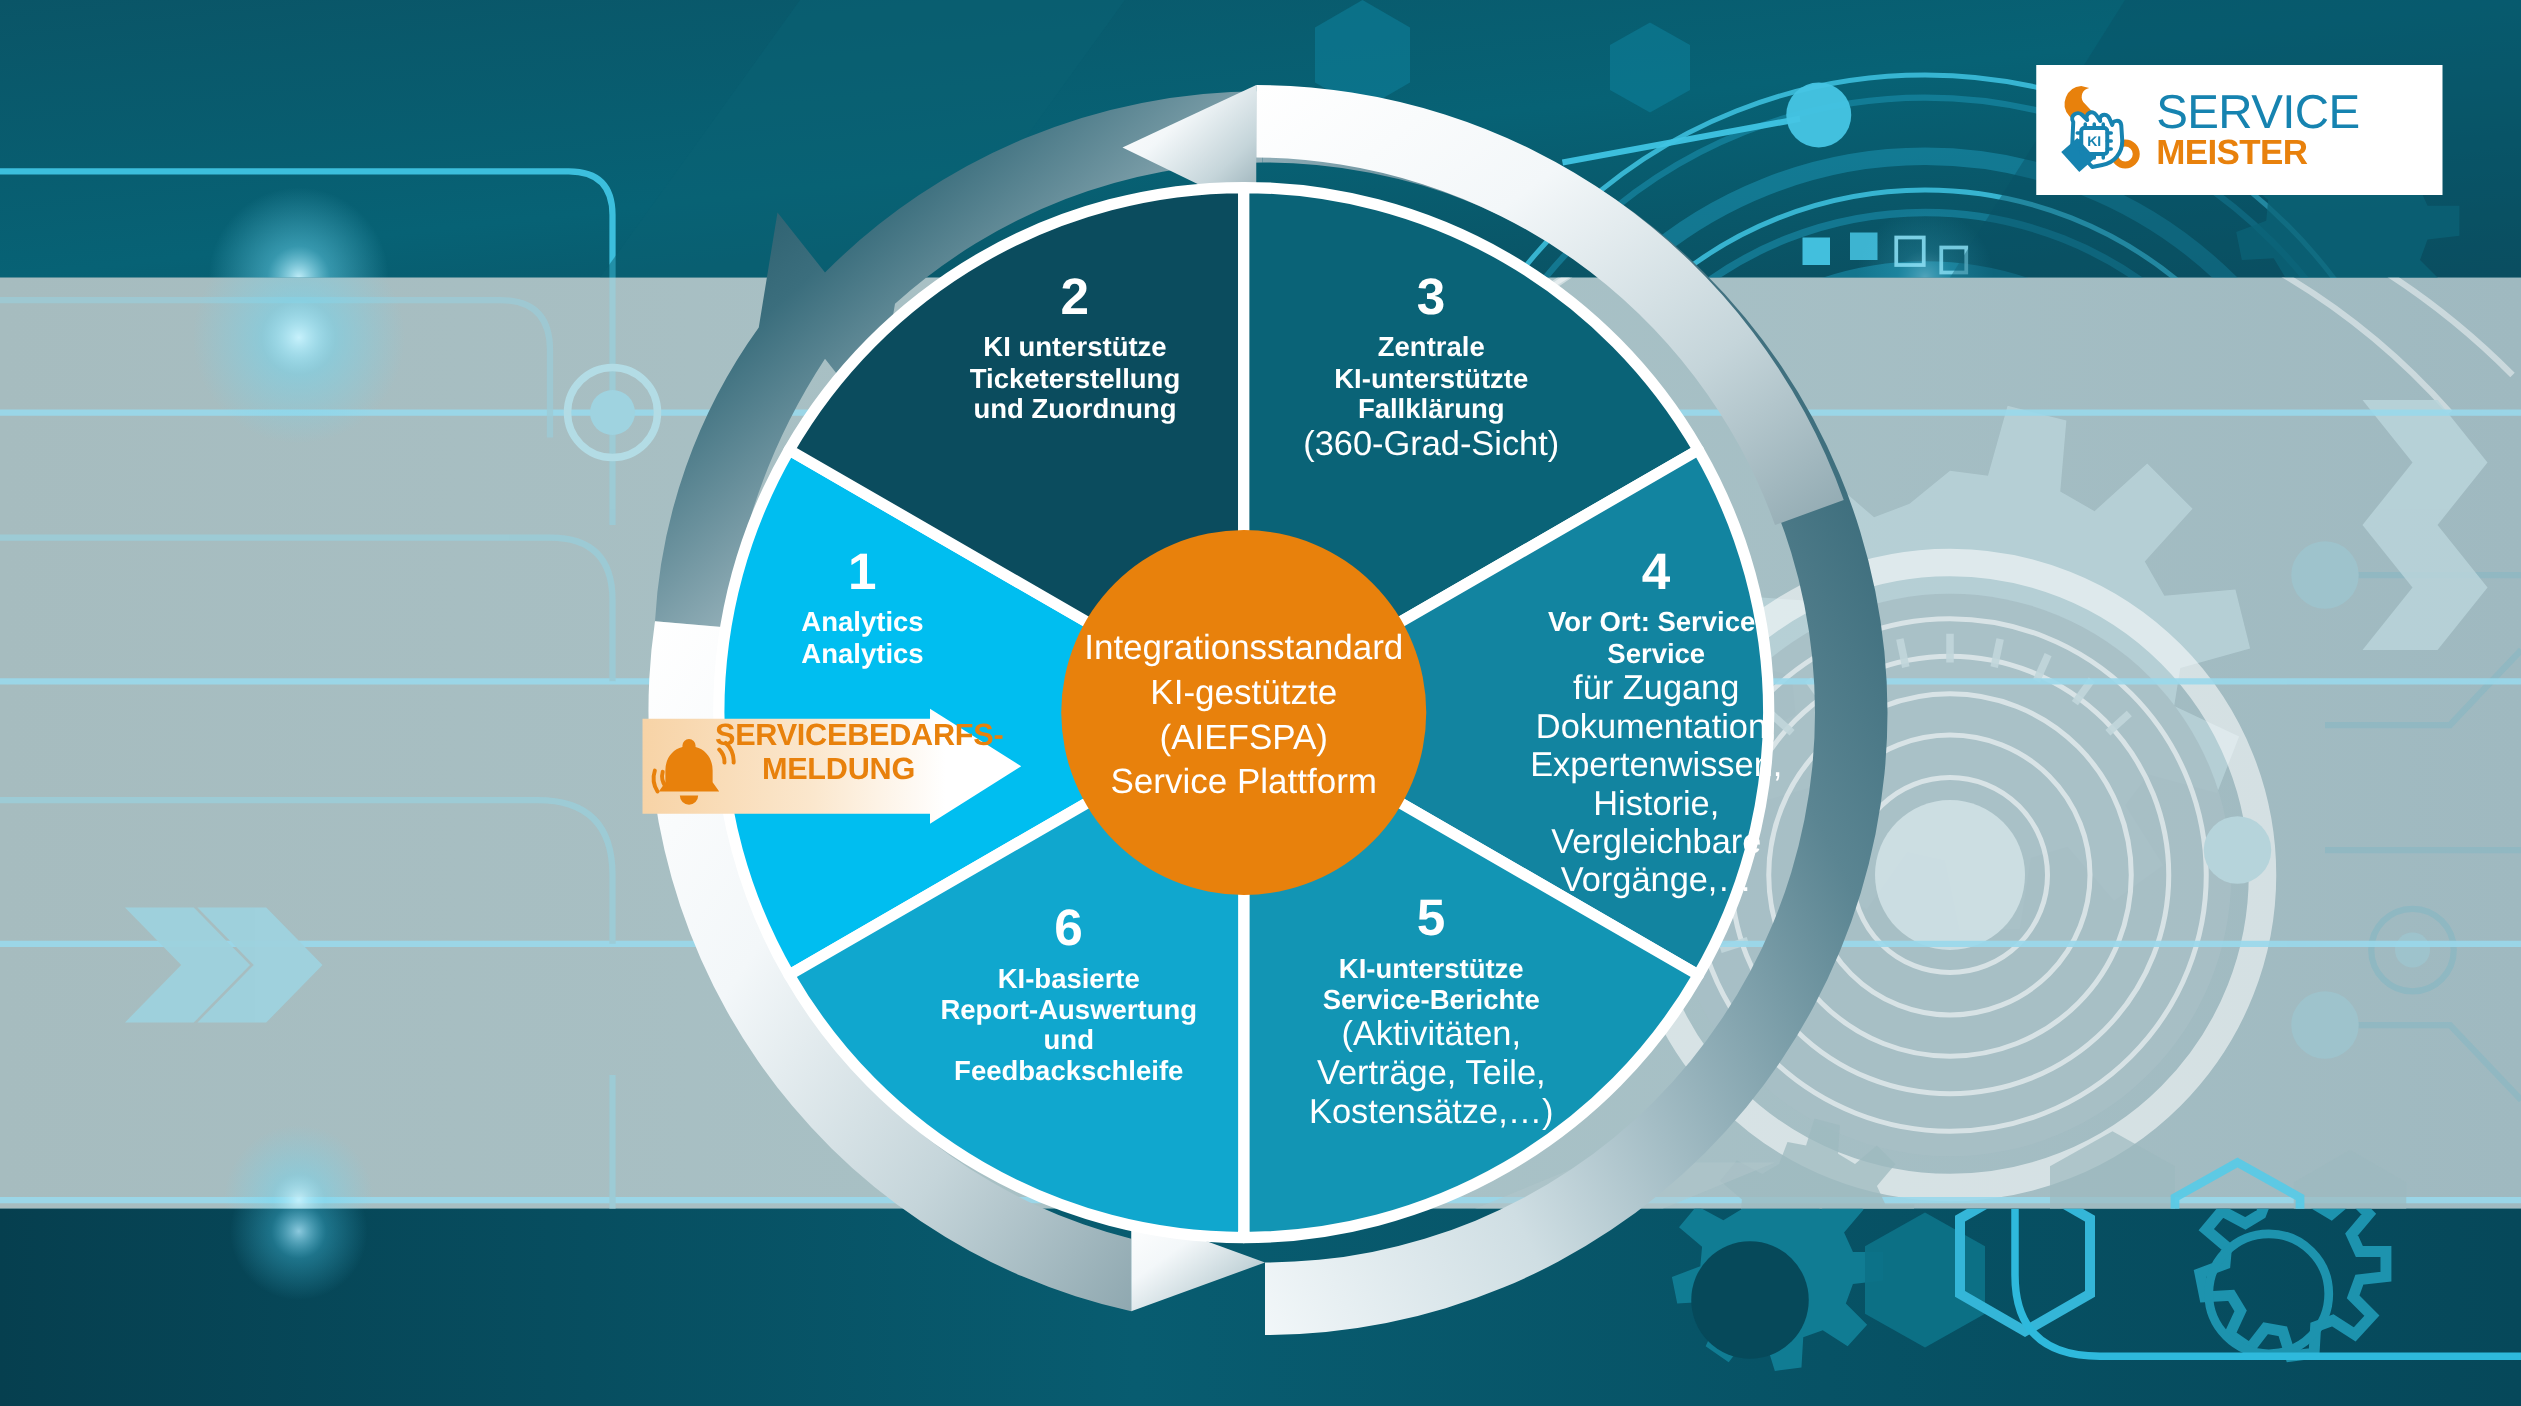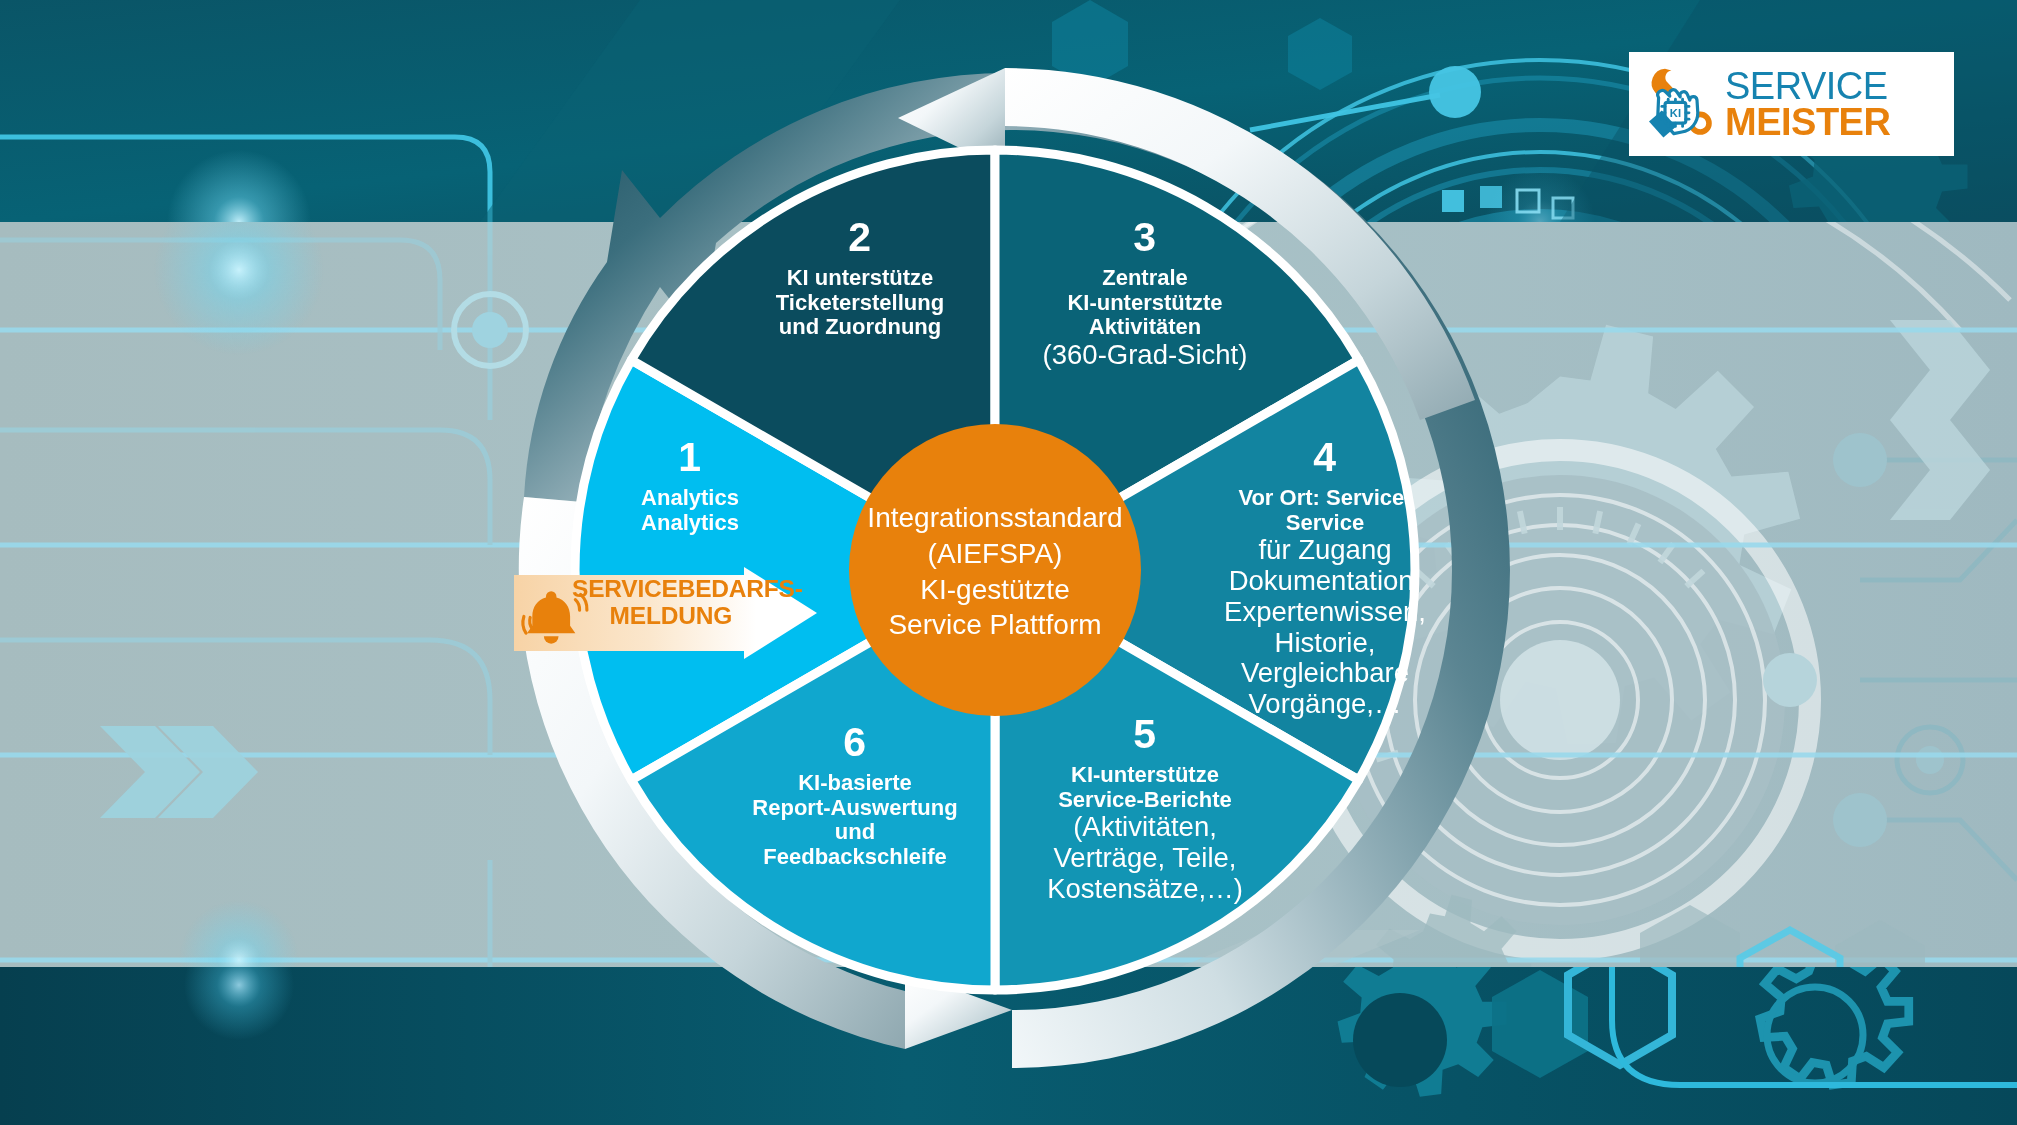--- a/index.html
+++ b/index.html
@@ -82,21 +82,21 @@
   }
   #logo-words .lw1 {
     display: block;
     font-size: 38px;
     font-weight: normal;
     color: #1683b0;
     letter-spacing: -0.5px;
   }
   #logo-words .lw2 {
     display: block;
-    font-size: 38px;
+    font-size: 28px;
     font-weight: bold;
     color: #e8810c;
     letter-spacing: -0.5px;
   }
 
   
   #callout {
     position: absolute;
     left: 512px;
     top: 565px;
@@ -462,21 +462,21 @@
     <span class="seg-num">2</span>
     <span class="seg-bold">KI unterstütze</span>
     <span class="seg-bold">Ticketerstellung</span>
     <span class="seg-bold">und Zuordnung</span>
   </div>
 
   <div class="seg-text" style="left:1020px; top:215px; width:250px;">
     <span class="seg-num">3</span>
     <span class="seg-bold">Zentrale</span>
     <span class="seg-bold">KI-unterstützte</span>
-    <span class="seg-bold">Aktivitäten</span>
+    <span class="seg-bold">Fallklärung</span>
     <span class="seg-reg">(360-Grad-Sicht)</span>
   </div>
 
   <div class="seg-text" style="left:1205px; top:435px; width:240px;">
     <span class="seg-num">4</span>
     <span class="seg-bold">Vor Ort: Service-</span>
     <span class="seg-bold">Service</span>
     <span class="seg-reg">für Zugang</span>
     <span class="seg-reg">Dokumentation,</span>
     <span class="seg-reg">Expertenwissen,</span>
@@ -503,22 +503,22 @@
   </div>
 
   <div class="seg-text" style="left:585px; top:435px; width:210px;">
     <span class="seg-num">1</span>
     <span class="seg-bold">Analytics</span>
     <span class="seg-bold">Analytics</span>
   </div>
 
   <div id="hub-text">
     <span>Integrationsstandard</span>
+    <span>KI-gestützte</span>
     <span>(AIEFSPA)</span>
-    <span>KI-gestützte</span>
     <span>Service Plattform</span>
   </div>
 
   <svg id="callout" viewBox="0 0 310 96" style="width:310px;height:96px;">
     <defs>
       <linearGradient id="calloutGrad" x1="0" y1="0" x2="1" y2="0">
         <stop offset="0%" stop-color="#f7d3a6"></stop>
         <stop offset="45%" stop-color="#fbe7cd"></stop>
         <stop offset="80%" stop-color="#ffffff"></stop>
         <stop offset="100%" stop-color="#ffffff"></stop>

